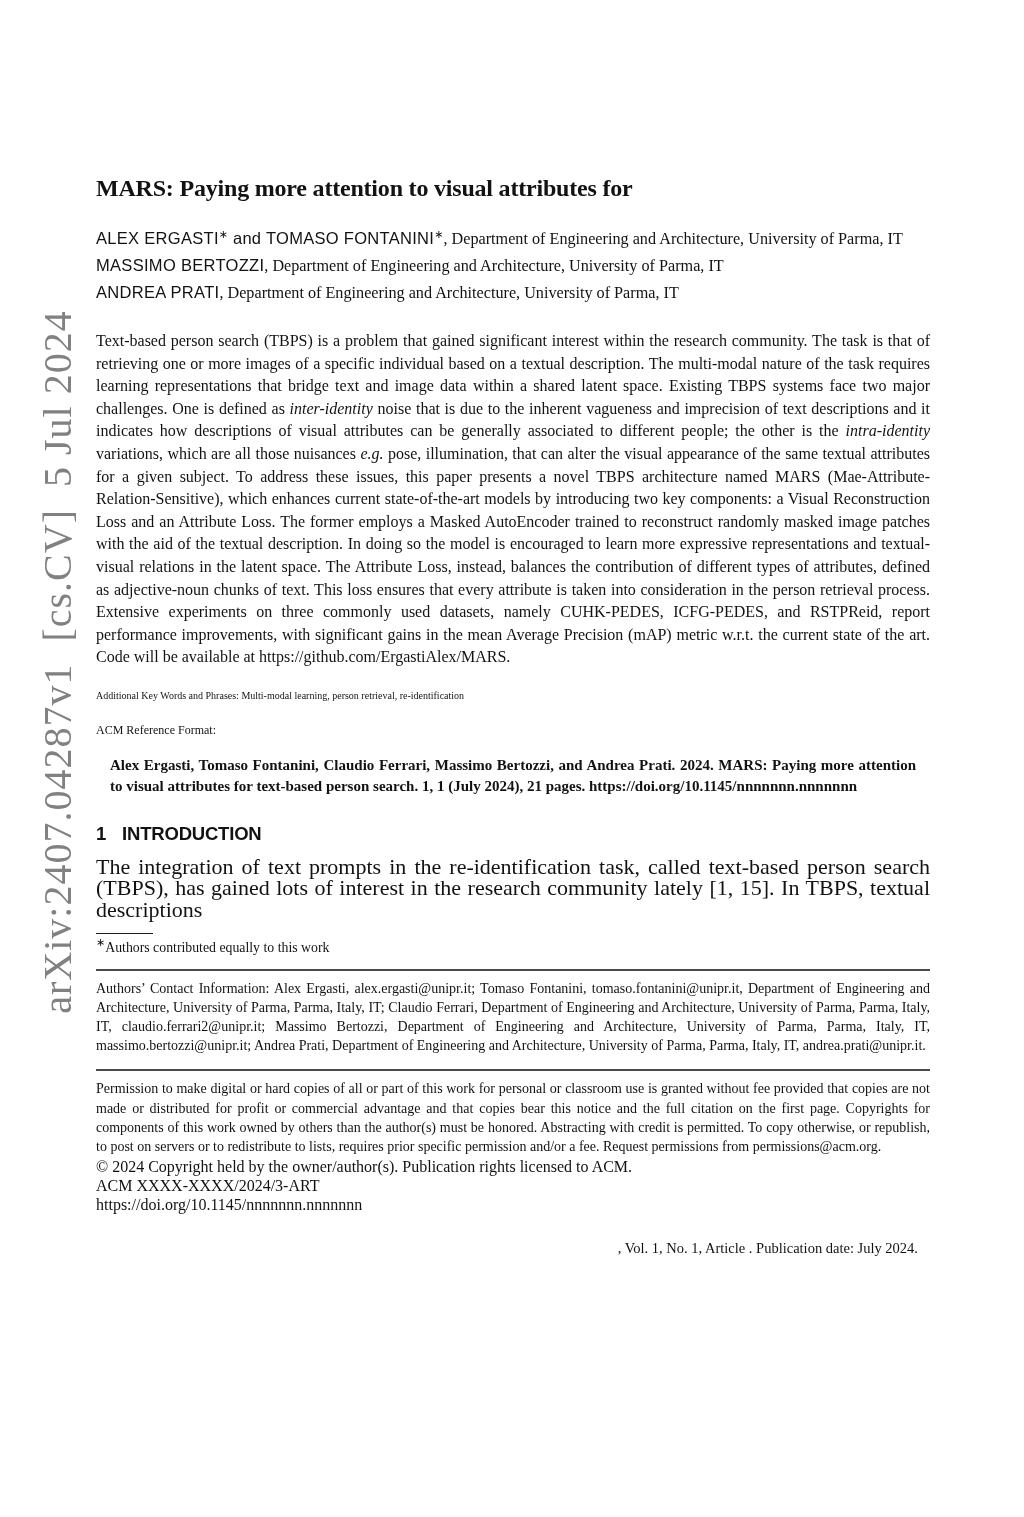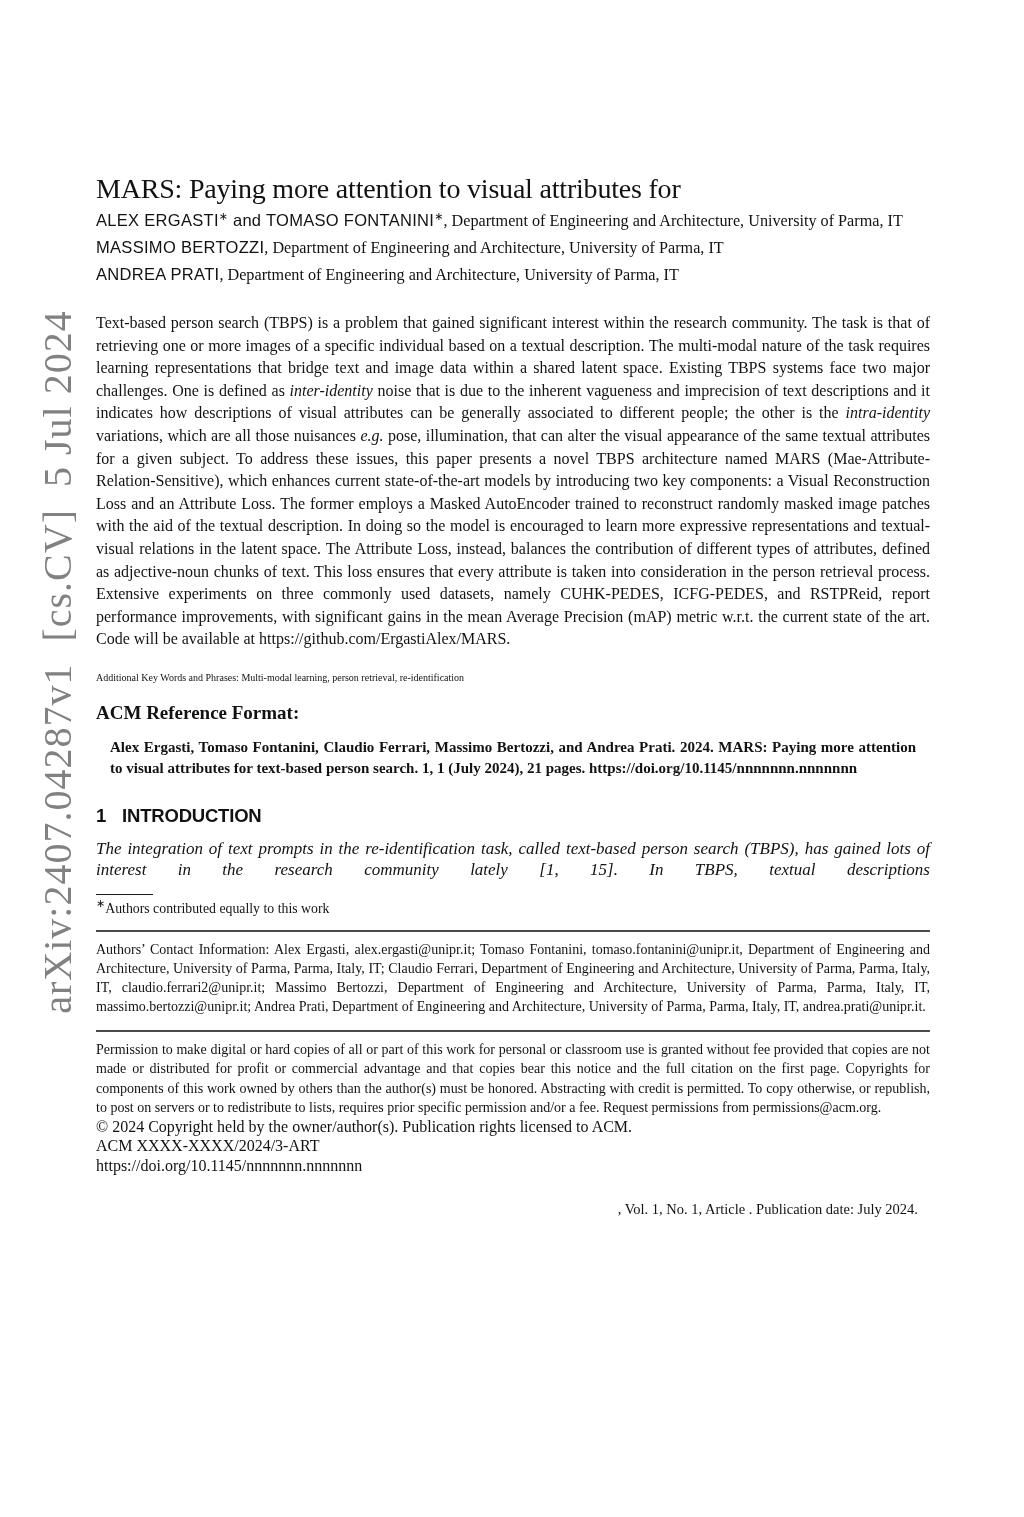--- a/index.html
+++ b/index.html
@@ -25,60 +25,59 @@
     white-space: pre;
   }
   .col {
     position: absolute;
     left: 96px;
     top: 0;
     width: 834px;
   }
   .title {
     margin: 170px 0 0 0;
-    font-size: 28px;
+    font-size: 24px;
     line-height: 37px;
-    font-weight: 400;
+    font-weight: 700;
     letter-spacing: -0.2px;
   }
   .title span { display: block; }
-  .authors { font-size: 16.2px; line-height: 26px; text-align: justify; }
+  .authors { margin-top: 18px; font-size: 16.2px; line-height: 26px; text-align: justify; }
   .author-line { margin: 0; }
   .author-name {
     font-family: "Liberation Sans", sans-serif;
     font-size: 16.5px;
     letter-spacing: 0.3px;
     font-weight: 400;
   }
   sup.mark { font-size: 11px; line-height: 0; }
   .abstract {
     margin: 24px 0 0 0;
     font-size: 16px;
     line-height: 22.6px;
     text-align: justify;
   }
   .abstract i { }
   .keywords { margin: 16px 0 0 0; font-size: 10px; line-height: 22px; }
-  .ref-head { margin: 13px 0 0 0; font-size: 19px; line-height: 21px; font-weight: 700; }
+  .ref-head { margin: 13px 0 0 0; font-size: 12px; line-height: 21px; font-weight: 400; }
   .ref-text { margin: 14px; font-size: 15px; line-height: 21px; text-align: justify; font-weight: bold; }
   .sec-head {
     margin: 26px 0 0 0;
     font-family: "Liberation Sans", sans-serif;
     font-size: 18.5px;
     font-weight: 700;
     letter-spacing: -0.2px;
   }
   .sec-num { display: inline-block; margin-right: 16px; }
   .intro {
     margin: 11px 0 0 0;
-    font-size: 17px;
+    font-size: 22px;
     line-height: 21.5px;
     text-align: justify;
     text-align-last: justify;
-    font-style: italic;
   }
   .fn-rule {
     margin-top: 13px;
     width: 57px;
     height: 0;
     border-top: 1.5px solid #1a1a1a;
   }
   .footnote { margin: 4px 0 0 0; font-size: 13.8px; line-height: 19px; }
   .full-rule {
     margin: 12px 0 0 0;

